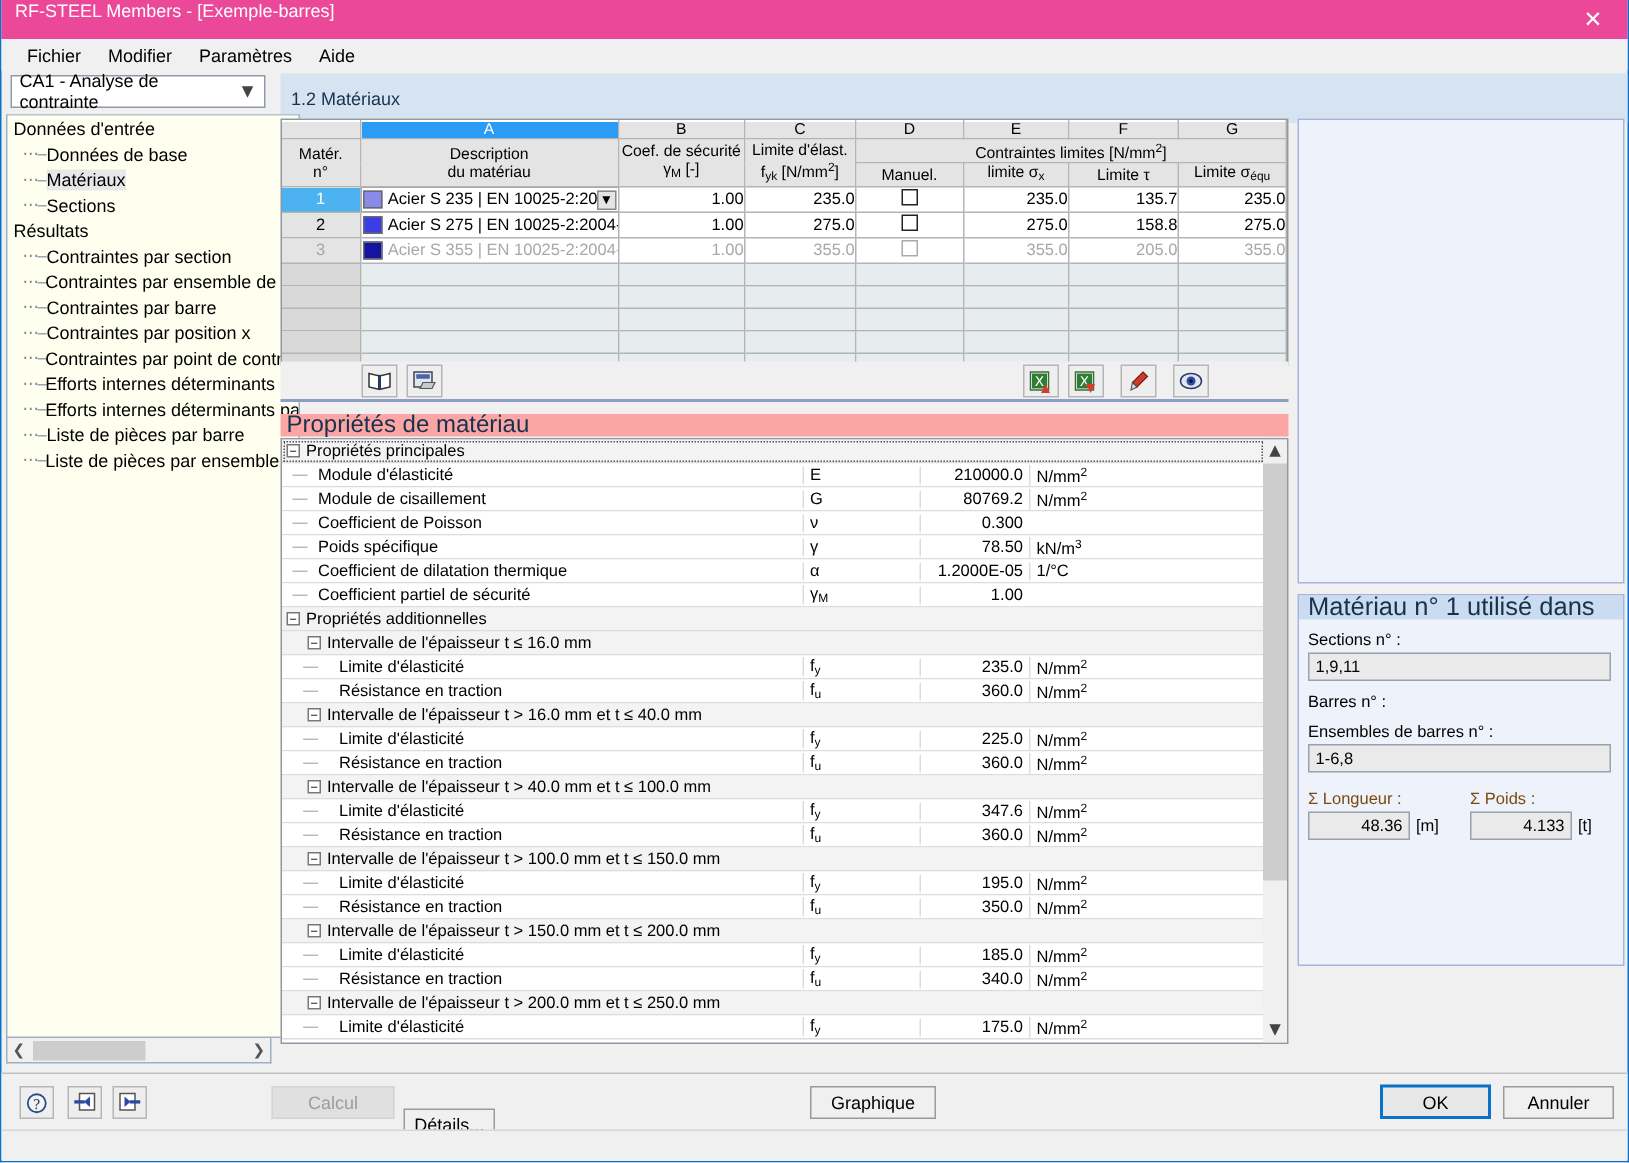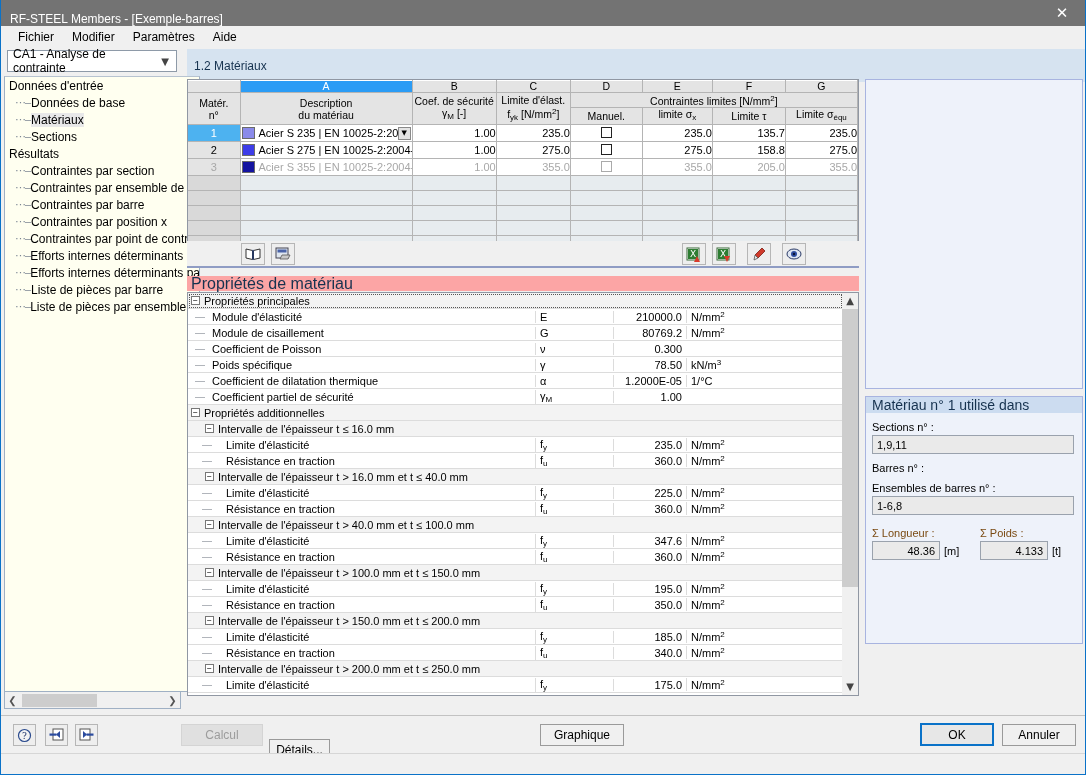--- a/index.html
+++ b/index.html
@@ -10,22 +10,22 @@
     font-size:11px;
     background:#f0f0f0;
     color:#000;
     overflow:hidden;
     -webkit-font-smoothing:none;
   }
   #app { position:relative; width:1086px; height:775px; background:#f0f0f0;
          border:1px solid #0a72c8; border-top:none; }
 
   
-  #titlebar { height:26px; background:#737373; color:#fff; display:flex;
-              align-items:flex-end; padding-left:9px; font-size:12px; }
+  #titlebar { height:26px; background:#ec4899; color:#fff; display:flex;
+              align-items:flex-start; padding-left:9px; font-size:12px; }
   #titlebar .ttl { flex:1; }
   #close-btn { width:46px; height:26px; display:flex; align-items:center;
                justify-content:center; color:#fff; font-size:15px; cursor:pointer;
                font-family:"DejaVu Sans", sans-serif; }
 
   
   #menubar { height:21px; background:#f0f0f0; display:flex; align-items:center;
              padding-left:8px; }
   #menubar .mi { padding:2px 9px; font-size:12px; cursor:default; }
 
@@ -128,21 +128,21 @@
   #props-vscroll .ar { height:16px; text-align:center; color:#444; font-size:10px;
                        line-height:16px; font-family:"DejaVu Sans", sans-serif; cursor:pointer; }
   #props-vscroll .thumb { position:absolute; left:0; top:16px; width:16px; height:278px;
                           background:#cdcdcd; cursor:pointer; }
 
   
   #rp-top { position:absolute; left:864px; top:79px; width:218px; height:310px;
             background:#eef2fa; border:1px solid #a8b4e0; }
   #rp-bot { position:absolute; left:864px; top:396px; width:218px; height:248px;
             background:#eef2fa; border:1px solid #a8b4e0; }
-  #rp-bot .hdrbar { height:16px; background:#ccdcf0; color:#16324f; font-size:14px;
+  #rp-bot .hdrbar { height:16px; background:#ccdcf0; color:#16324f; font-size:17px;
                     padding-left:6px; display:flex; align-items:center; }
   #rp-bot .fldlabel { font-size:11px; padding-left:6px; margin-top:8px; }
   #rp-bot .fld { margin:2px 8px 0 6px; height:19px; background:#eaeaea;
                  border:1px solid #9aa2ad; font-size:11px; display:flex;
                  align-items:center; padding-left:4px; white-space:nowrap;
                  overflow:hidden; }
   #rp-bot .sumrow { display:flex; margin-top:12px; }
   #rp-bot .sumcol { width:50%; }
   #rp-bot .sumlabel { font-size:11px; padding-left:6px; color:#7a4a12; }
   #rp-bot .sumfldwrap { display:flex; align-items:center; padding-left:6px; margin-top:2px; }

